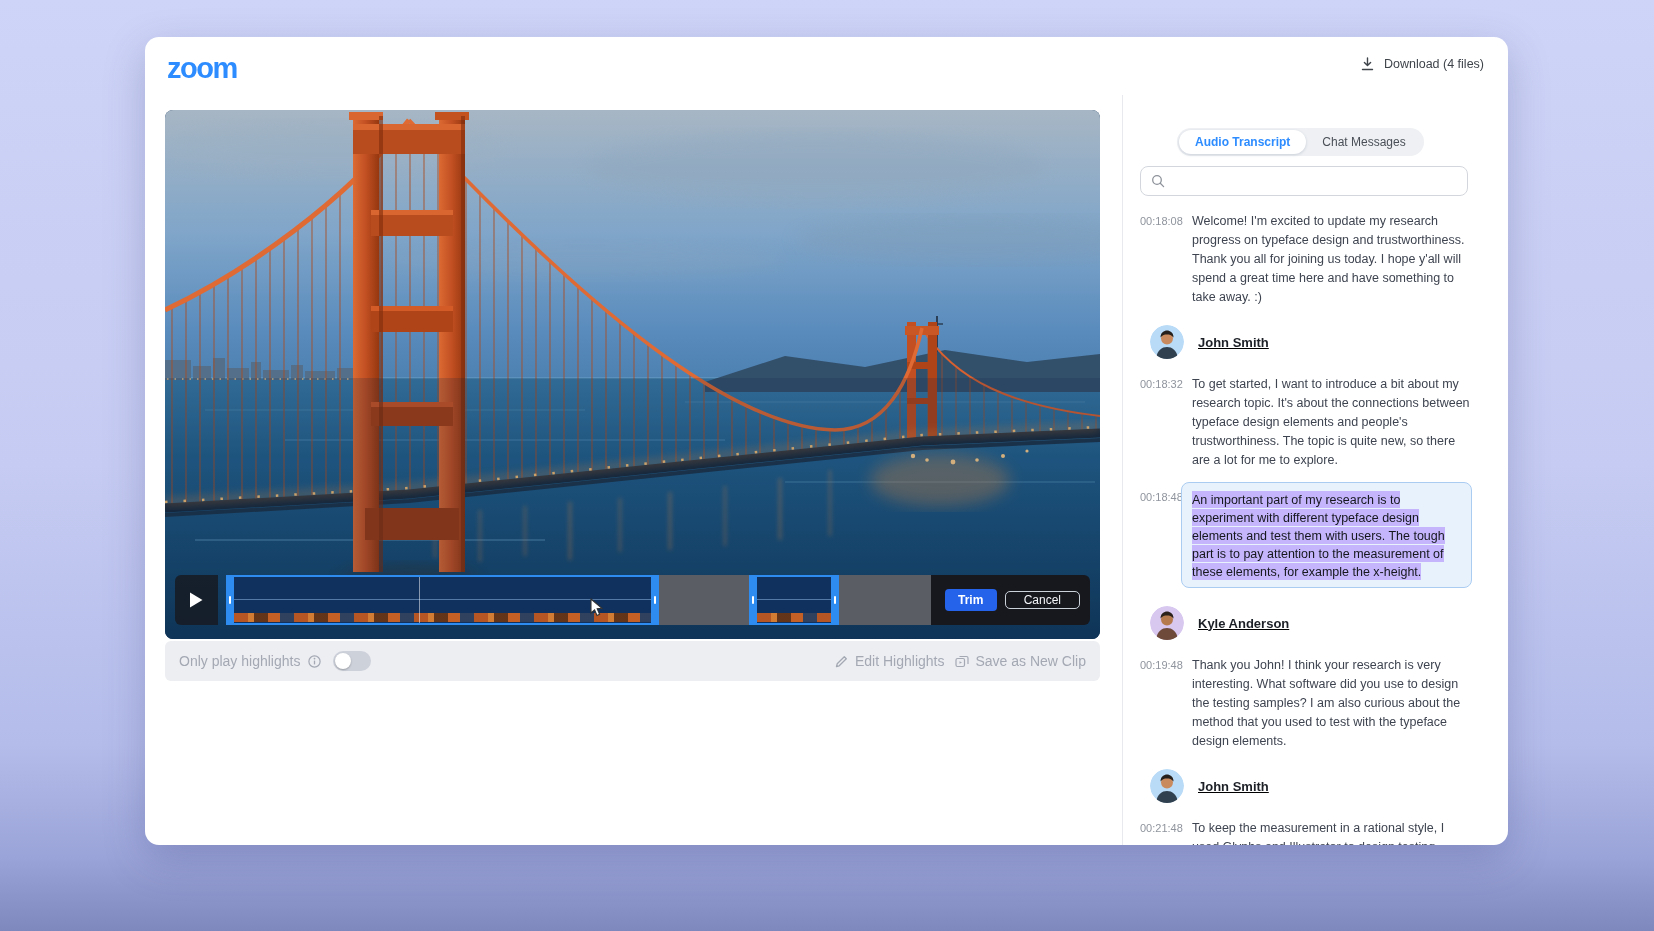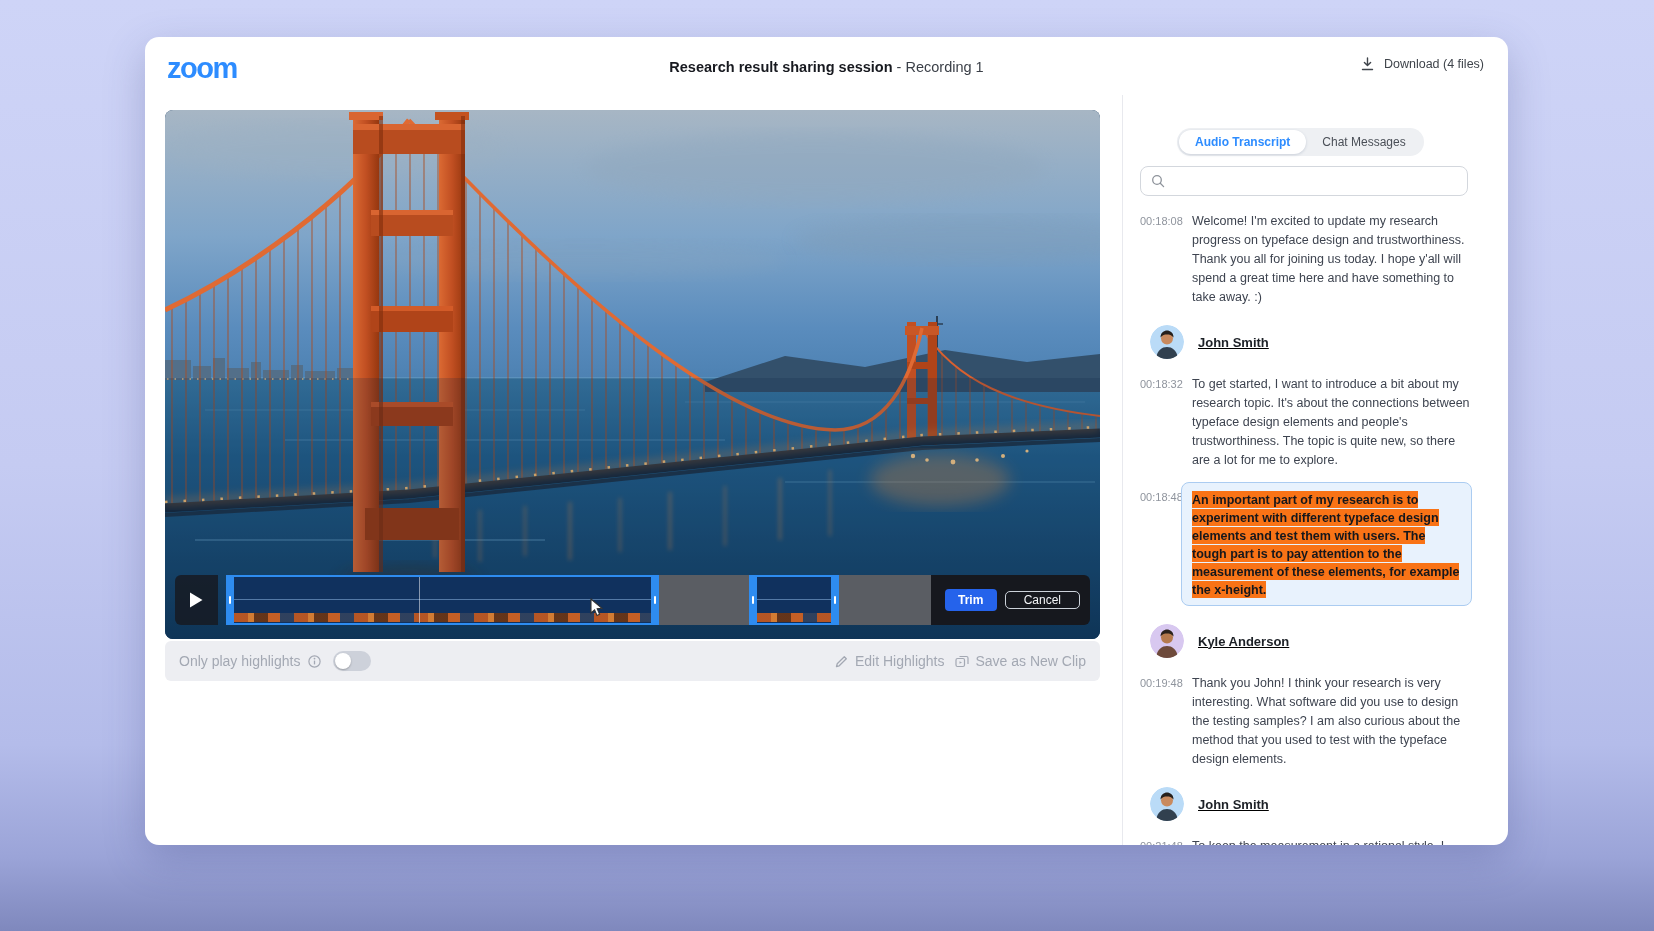--- a/index.html
+++ b/index.html
@@ -73,34 +73,33 @@
   .search { position:absolute; left:995px; top:129px; width:328px; height:30px;
     border:1px solid #d3d7dd; border-radius:8px; background:#fff; display:flex; align-items:center;
     padding:0 10px; gap:7px; }
   .search input { border:none; outline:none; flex:1; font-size:12.5px; font-family:inherit; color:#33363c; background:transparent; }
   .transcript { position:absolute; left:995px; top:175px; width:332px; bottom:0; overflow:hidden; }
   .t-row { display:flex; margin-bottom:18px; }
   .t-ts { width:52px; flex:0 0 52px; font-size:11px; color:#8f949d; padding-top:3px; }
   .t-text { flex:1; font-size:12.5px; line-height:19px; color:#3e4450; }
   .t-text.hl { background:#e8f2fd; border:1px solid #abccf1; border-radius:8px;
     padding:7px 10px; margin:-6px 0 0 -11px; line-height:18px; }
-  .mark { background:#f97316; color:#15171c; font-weight:bold; font-size:12.5px;
+  .mark { background:#c4b5fd; color:#15171c; font-weight:normal; font-size:12.5px;
     padding:1.5px 0; -webkit-box-decoration-break:clone; box-decoration-break:clone; }
   .s-row { display:flex; align-items:center; gap:14px; padding-left:10px; margin:4px 0 16px 0;text-decoration:underline; }
   .s-name { font-size:13px; font-weight:bold; color:#1c2026; }
   .avatar { width:34px; height:34px; border-radius:50%; overflow:hidden; flex:0 0 34px; }
   .icon { display:inline-flex; align-items:center; justify-content:center; }
 </style>
 </head>
 <body>
 
 <div class="card">
 
   <div class="hdr-logo">zoom</div>
-  <div class="hdr-title"><b>Research result sharing session</b><span> - </span><span>Recording 1</span></div>
   <button class="hdr-download">
     <span class="icon">
       <svg width="13" height="14" viewBox="0 0 13 14">
           <path d="M6.5 1v7M3.4 5.4 6.5 8.5l3.1-3.1M1.5 12.5h10" stroke="#3f444b" stroke-width="1.4" fill="none" stroke-linecap="round" stroke-linejoin="round"></path>
         </svg>
     </span>
     <span>Download (4 files)</span>
   </button>
 
   <div class="video">

